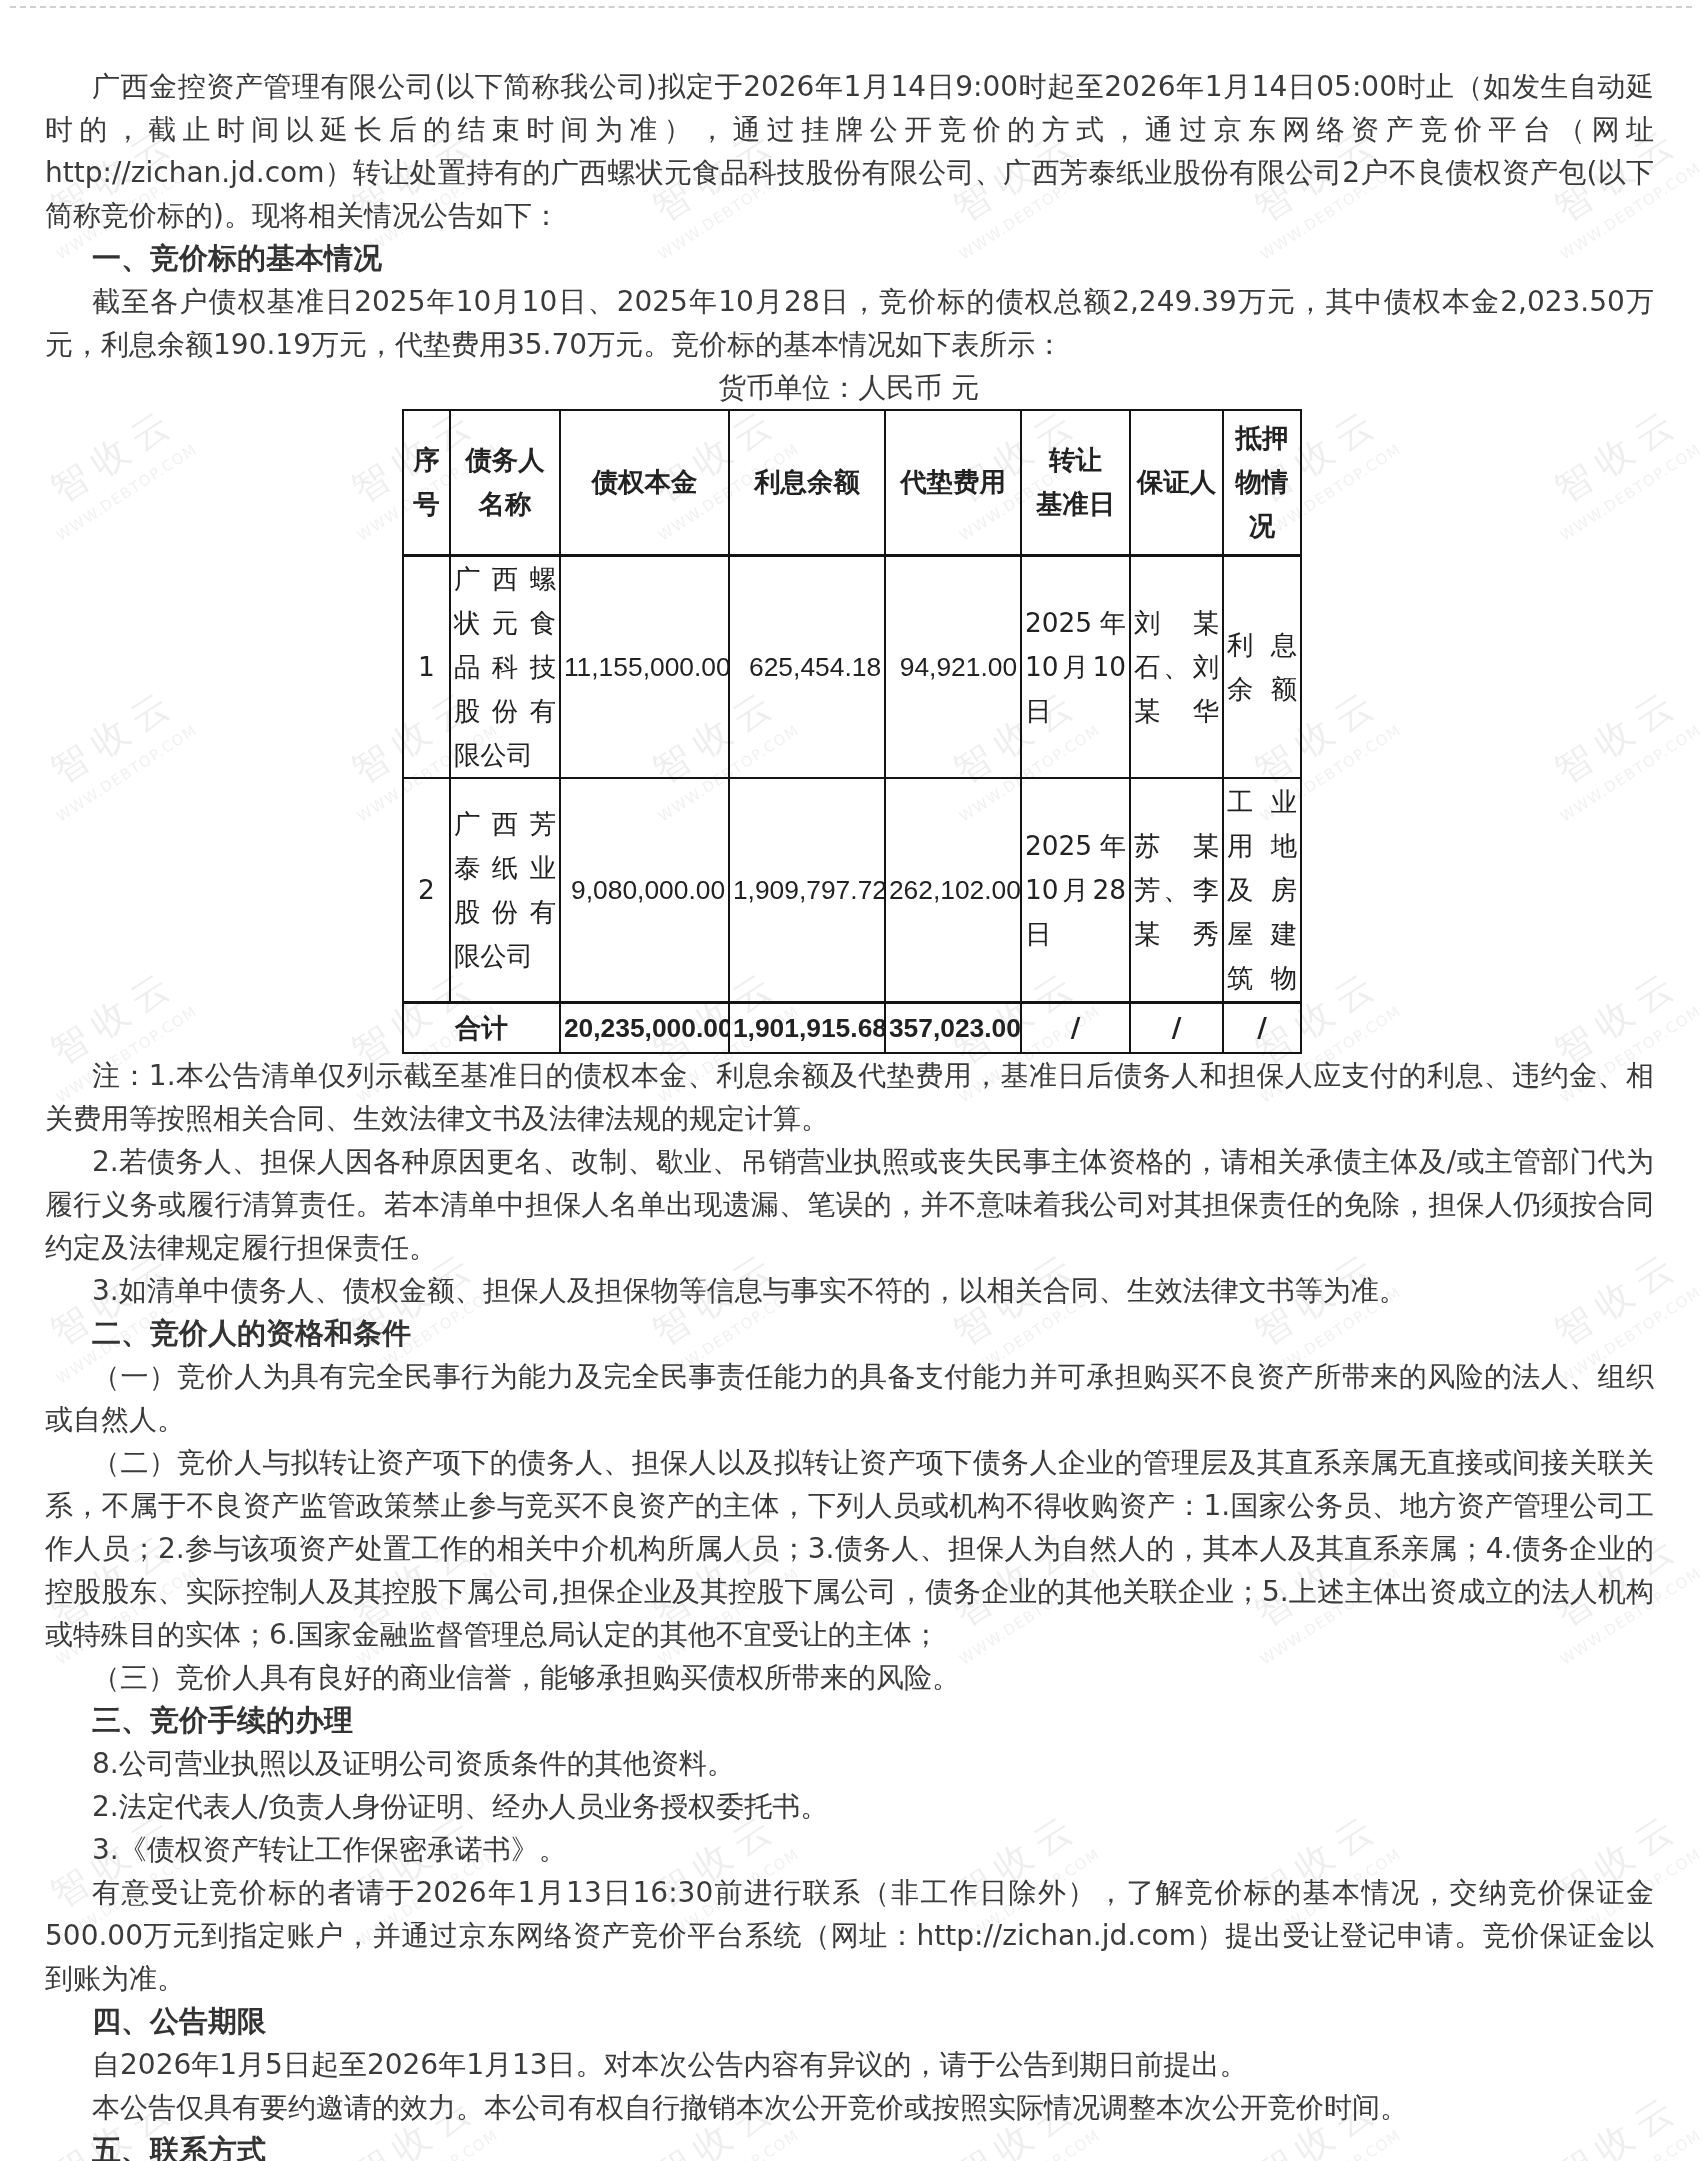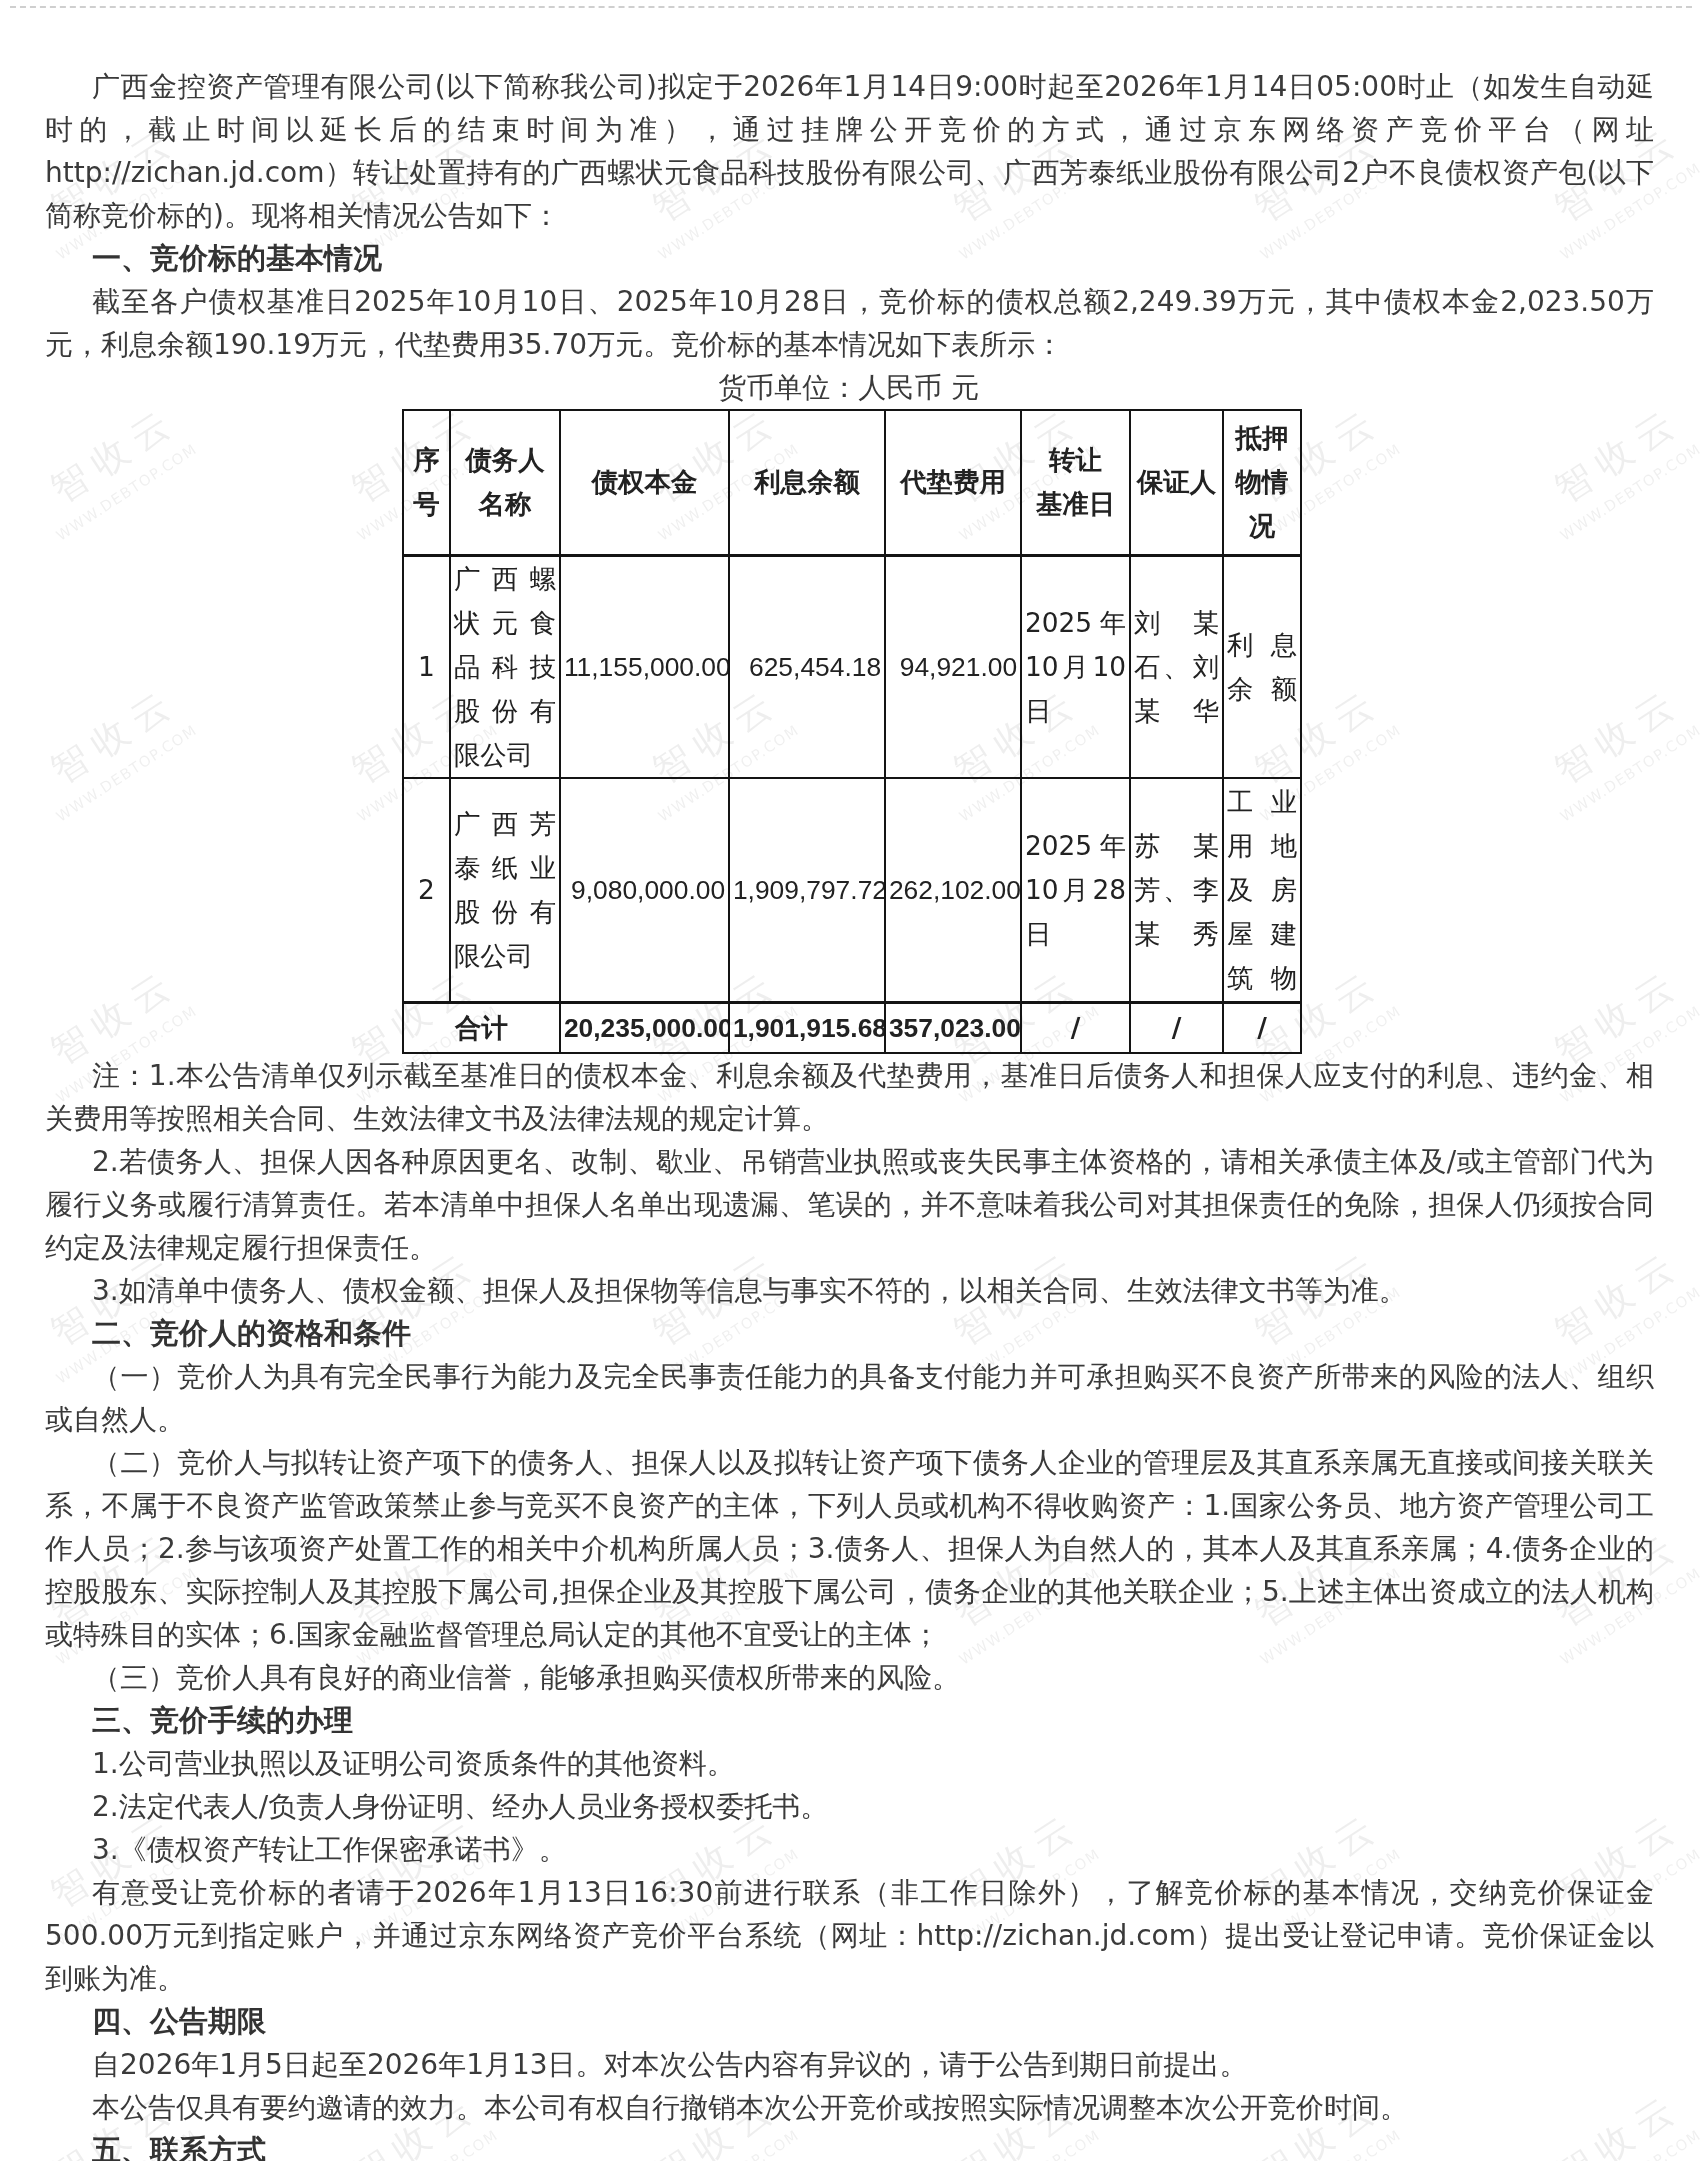--- a/index.html
+++ b/index.html
@@ -394,21 +394,21 @@
     <p class="para">注：1.本公告清单仅列示截至基准日的债权本金、利息余额及代垫费用，基准日后债务人和担保人应支付的利息、违约金、相关费用等按照相关合同、生效法律文书及法律法规的规定计算。</p>
     <p class="para">2.若债务人、担保人因各种原因更名、改制、歇业、吊销营业执照或丧失民事主体资格的，请相关承债主体及/或主管部门代为履行义务或履行清算责任。若本清单中担保人名单出现遗漏、笔误的，并不意味着我公司对其担保责任的免除，担保人仍须按合同约定及法律规定履行担保责任。</p>
     <p class="para">3.如清单中债务人、债权金额、担保人及担保物等信息与事实不符的，以相关合同、生效法律文书等为准。</p>
 
     <h2 class="heading">二、竞价人的资格和条件</h2>
     <p class="para">（一）竞价人为具有完全民事行为能力及完全民事责任能力的具备支付能力并可承担购买不良资产所带来的风险的法人、组织或自然人。</p>
     <p class="para">（二）竞价人与拟转让资产项下的债务人、担保人以及拟转让资产项下债务人企业的管理层及其直系亲属无直接或间接关联关系，不属于不良资产监管政策禁止参与竞买不良资产的主体，下列人员或机构不得收购资产：1.国家公务员、地方资产管理公司工作人员；2.参与该项资产处置工作的相关中介机构所属人员；3.债务人、担保人为自然人的，其本人及其直系亲属；4.债务企业的控股股东、实际控制人及其控股下属公司,担保企业及其控股下属公司，债务企业的其他关联企业；5.上述主体出资成立的法人机构或特殊目的实体；6.国家金融监督管理总局认定的其他不宜受让的主体；</p>
     <p class="para">（三）竞价人具有良好的商业信誉，能够承担购买债权所带来的风险。</p>
 
     <h2 class="heading">三、竞价手续的办理</h2>
-    <p class="para">1.公司营业执照以及证明公司资质条件的其他资料。</p>
+    <p class="para">8.公司营业执照以及证明公司资质条件的其他资料。</p>
     <p class="para">2.法定代表人/负责人身份证明、经办人员业务授权委托书。</p>
     <p class="para">3.《债权资产转让工作保密承诺书》。</p>
     <p class="para">有意受让竞价标的者请于2026年1月13日16:30前进行联系（非工作日除外），了解竞价标的基本情况，交纳竞价保证金500.00万元到指定账户，并通过京东网络资产竞价平台系统（网址：http://zichan.jd.com）提出受让登记申请。竞价保证金以到账为准。</p>
 
     <h2 class="heading">四、公告期限</h2>
     <p class="para">自2026年1月5日起至2026年1月13日。对本次公告内容有异议的，请于公告到期日前提出。</p>
     <p class="para">本公告仅具有要约邀请的效力。本公司有权自行撤销本次公开竞价或按照实际情况调整本次公开竞价时间。</p>
 
     <h2 class="heading">五、联系方式</h2>
 

